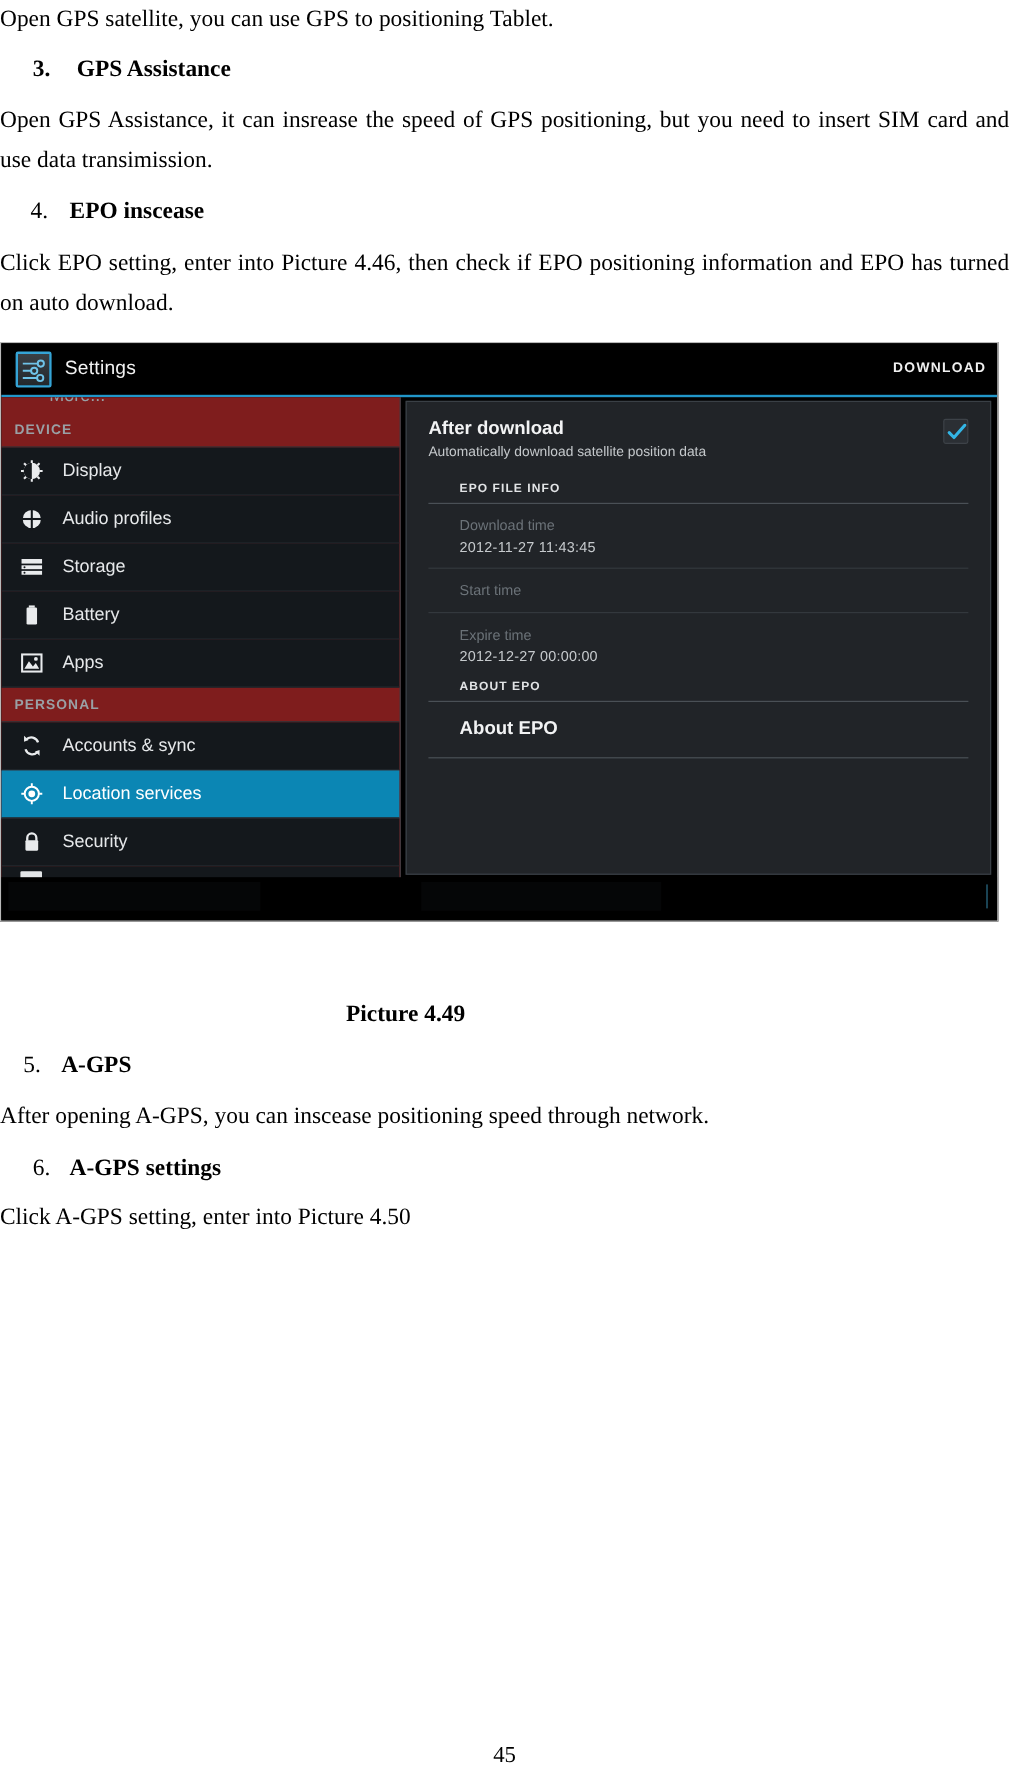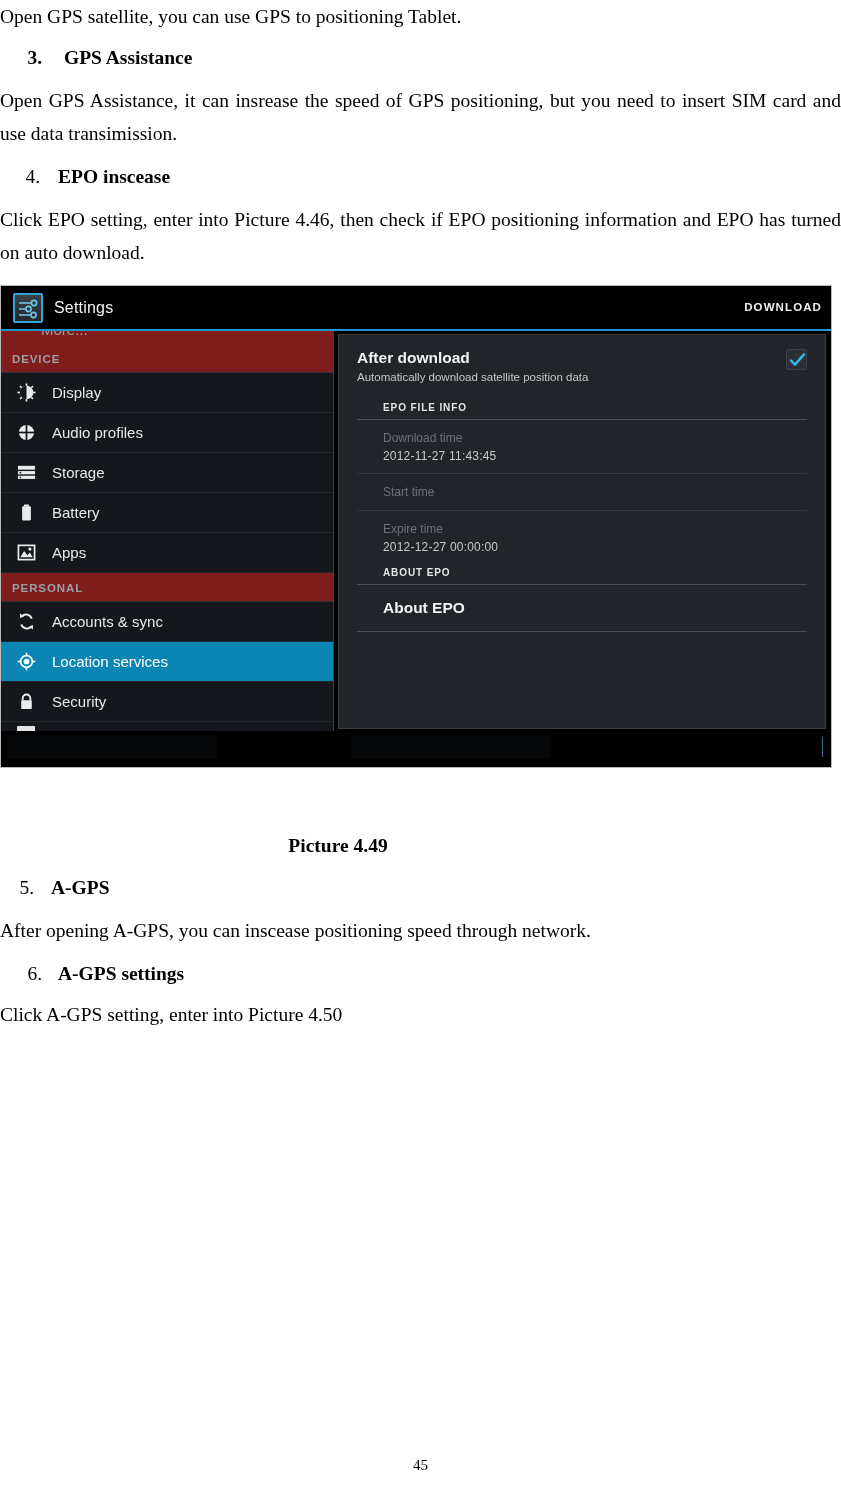--- a/index.html
+++ b/index.html
@@ -70,21 +70,21 @@
     padding-left:-0px;
     width:676px;
   }
 
   
   .page-number{
     position:absolute;
     left:0; right:0;
     bottom:14px;
     text-align:center;
-    font-size:15px;
+    font-size:19px;
     font-family:"Liberation Serif", serif;
   }
 
   
   .shot{
     position:absolute;
     left:0px; top:285px;
     width:832px; height:483px;
     background:#000;
     border:1px solid #b9b9b9;

